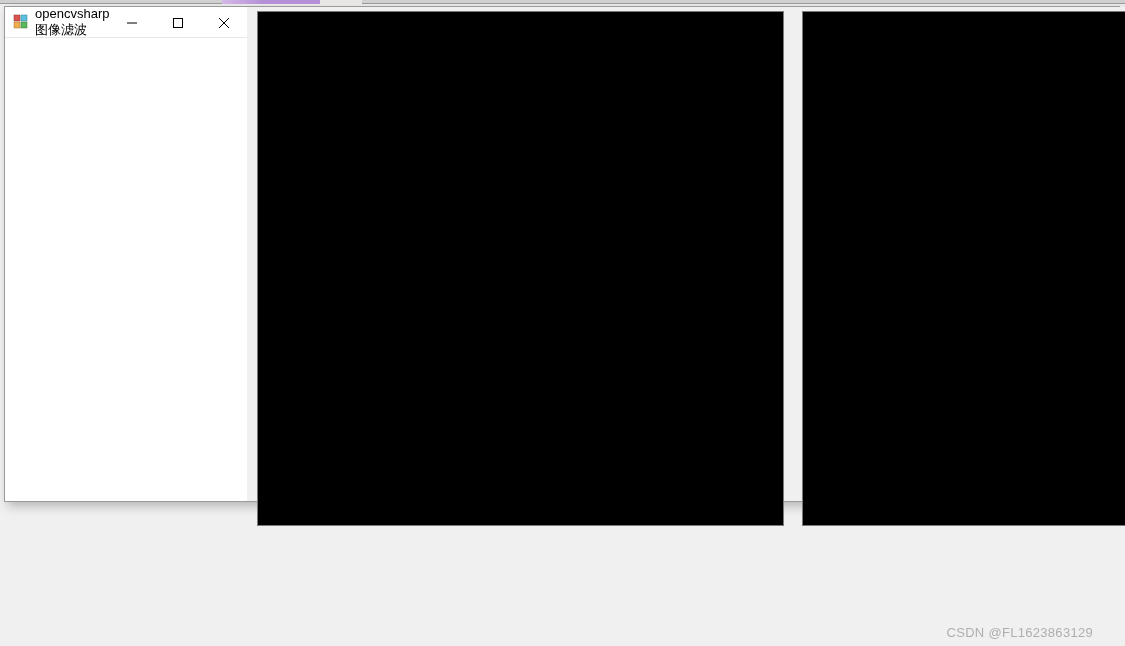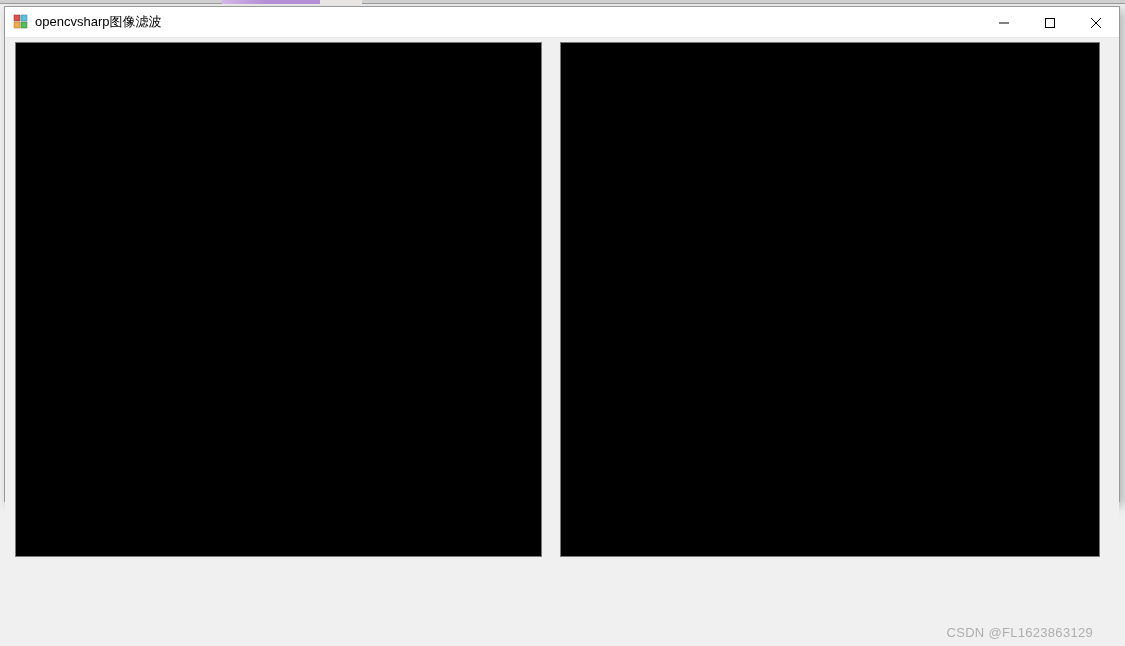--- a/index.html
+++ b/index.html
@@ -30,21 +30,21 @@
       background: linear-gradient(to right, #d3b8e8 0%, #b58fd6 30%, #b58fd6 70%, #e8e6e4 70%, #e8e6e4 100%);
     }
     .window {
       background: #ffffff;
       width: 1116px;
       height: 496px;
       margin-top: 2px;
       margin-left: 4px;
       border: 1px solid #9a9a9a;
       display: flex;
-      flex-direction: column;
+      flex-direction: row;
       box-shadow: 4px 4px 10px rgba(0,0,0,0.25);
     }
     .titlebar {
       height: 31px;
       background: #ffffff;
       display: flex;
       align-items: center;
       justify-content: space-between;
       border-bottom: 1px solid #e8e8e8;
     }

